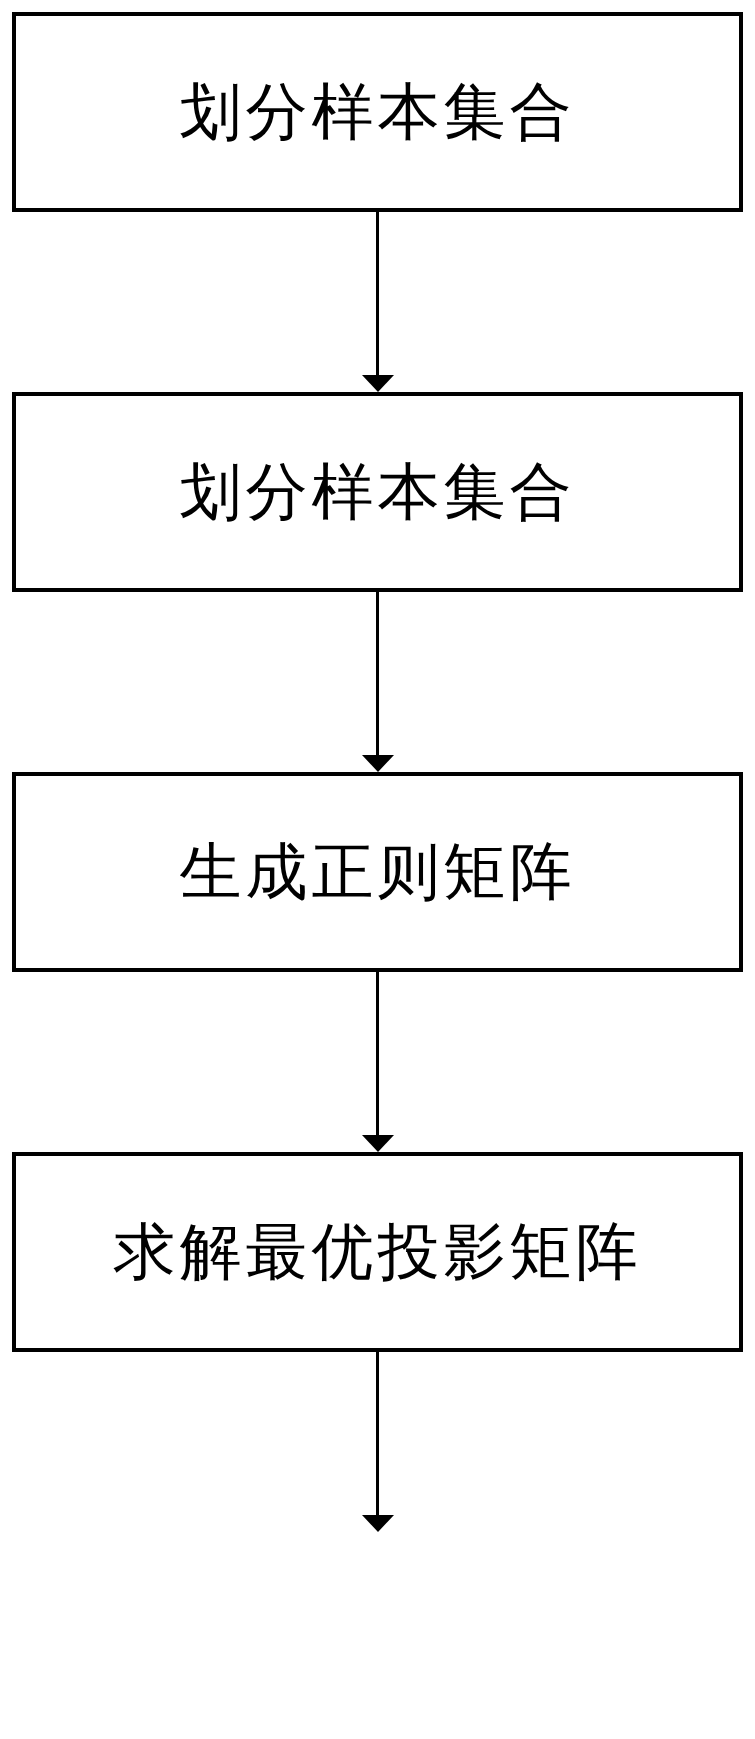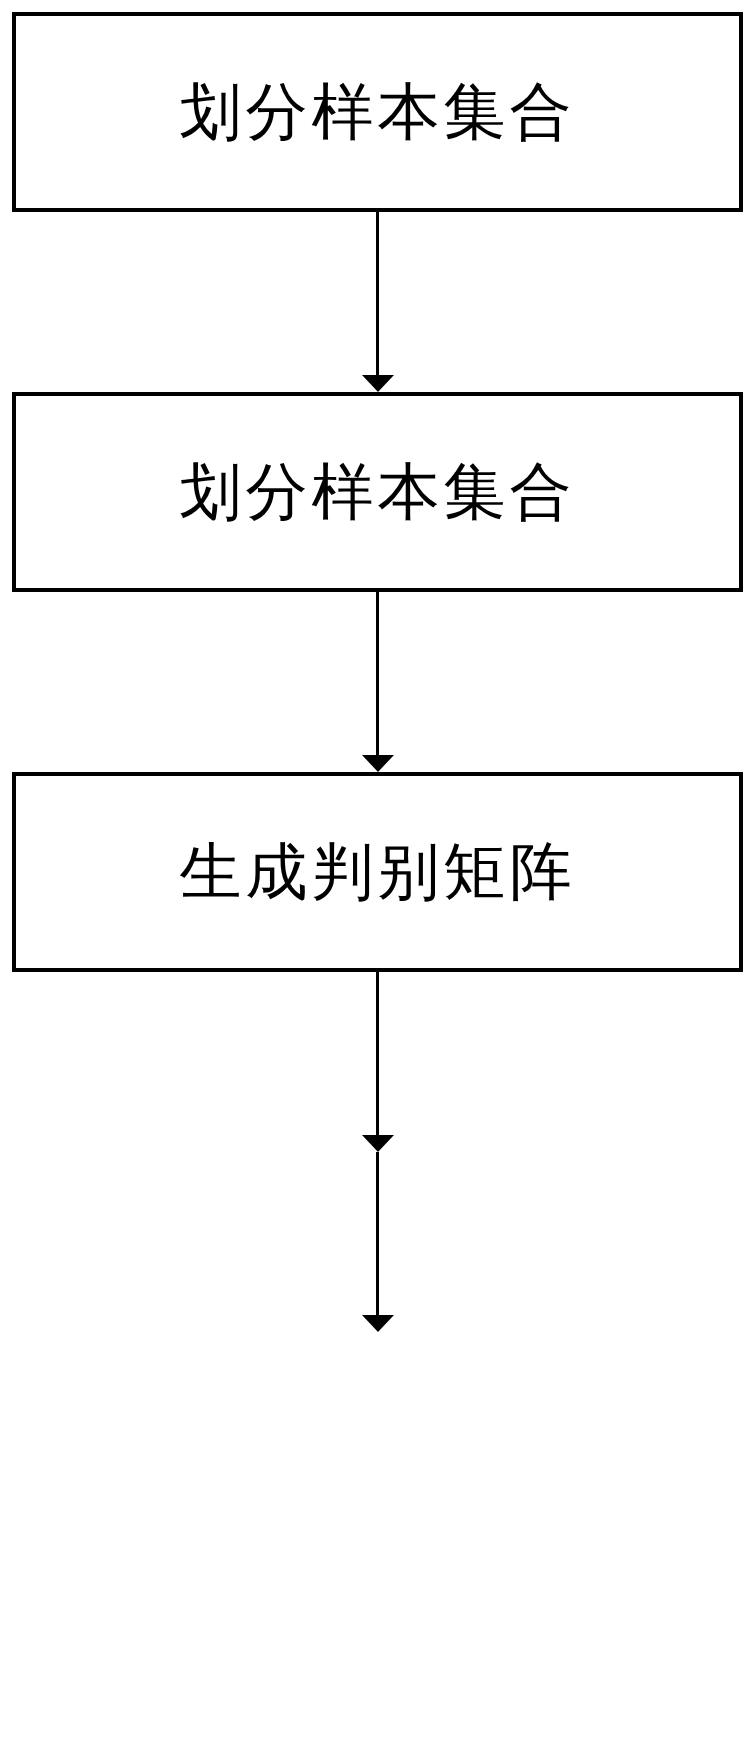--- a/index.html
+++ b/index.html
@@ -84,28 +84,31 @@
     <div class="box">
       <span class="label">划分样本集合</span>
     </div>
 
     <div class="connector">
       <div class="line"></div>
       <div class="arrowhead"></div>
     </div>
 
     <div class="box">
-      <span class="label">生成判别矩阵</span>
+      <span class="label">生成正则矩阵</span>
     </div>
 
     <div class="connector">
       <div class="line"></div>
       <div class="arrowhead"></div>
     </div>
 
+    <div class="box">
+      <span class="label">求解最优投影矩阵</span>
+    </div>
 
     <div class="connector">
       <div class="line"></div>
       <div class="arrowhead"></div>
     </div>
 
 
   </div>
 </div>
 

